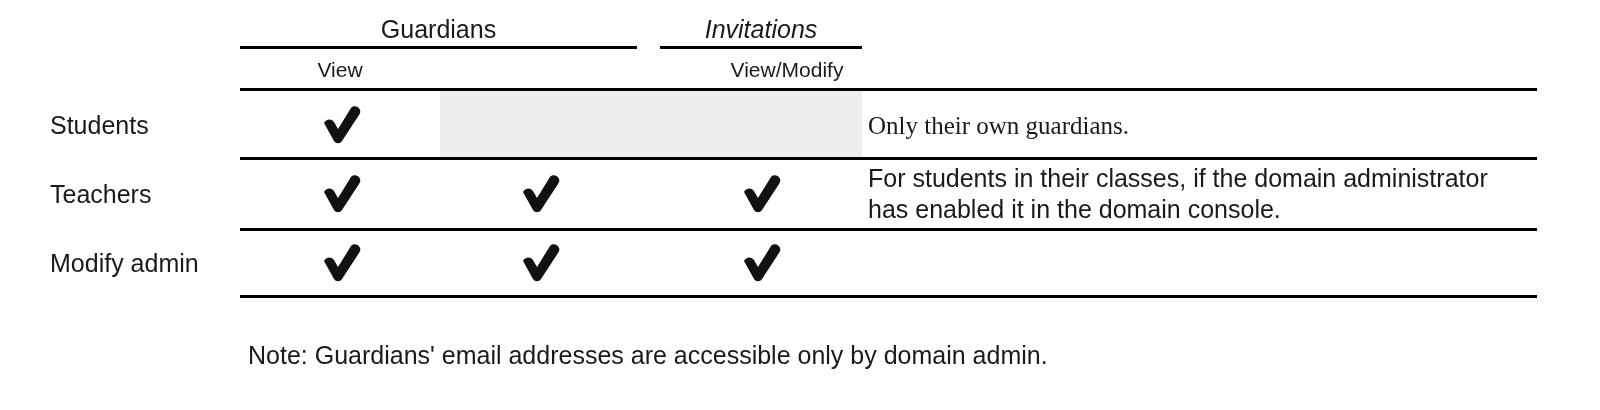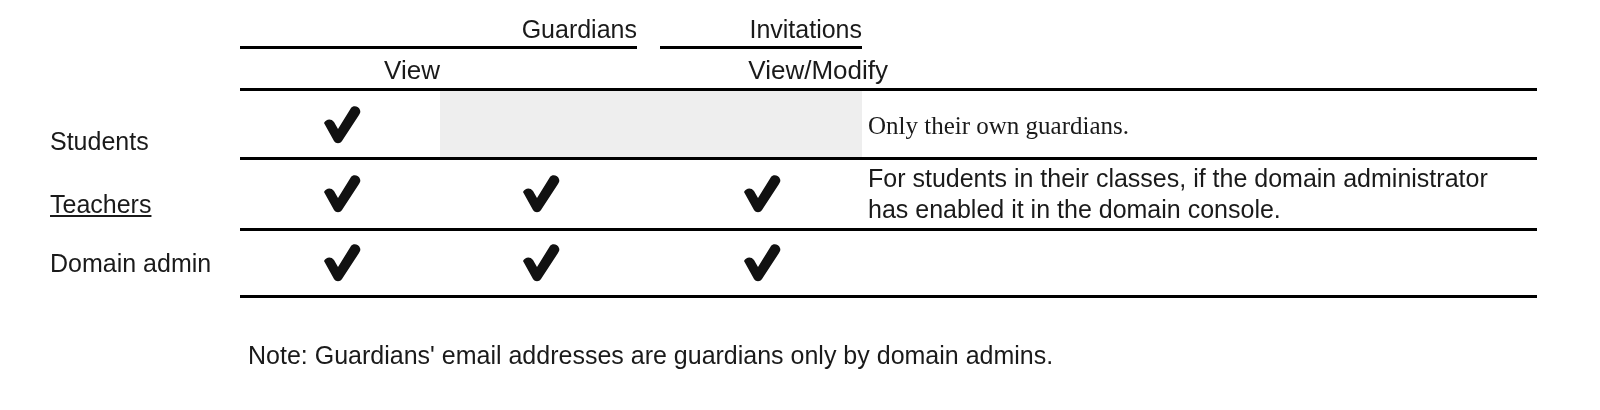--- a/index.html
+++ b/index.html
@@ -17,37 +17,37 @@
 
   #root {
     position: relative;
     width: 1600px;
     height: 410px;
   }
 
   
   .group-label {
     position: absolute;
-    text-align: right;
+    text-align: center;
     font-size: 25px;
     line-height: 30px;
     white-space: nowrap;
     color: #1a1a1a;
   }
   .group-rule {
     position: absolute;
     height: 3px;
     background: #000000;
   }
 
   
   .sub-label {
     position: absolute;
-    text-align: right;
-    font-size: 26px;
+    text-align: center;
+    font-size: 21px;
     line-height: 30px;
     white-space: nowrap;
     color: #1a1a1a;
   }
 
   
   .table-rule {
     position: absolute;
     left: 240px;
     width: 1297px;
@@ -103,47 +103,47 @@
   }
 </style>
 </head>
 <body>
 
 <div id="root">
 
   <div class="group-label" style="left:240px; top:14px; width:397px;">Guardians</div>
   <div class="group-rule" style="left:240px; top:46px; width:397px;"></div>
 
-  <div class="group-label" style="left:660px; top:14px; width:202px;">Invitations</div>
+  <div class="group-label" style="left:660px; top:14px; width:202px;font-style:italic;">Invitations</div>
   <div class="group-rule" style="left:660px; top:46px; width:202px;"></div>
 
   <div class="sub-label" style="left:240px; top:55px; width:200px;">View</div>
 
 
   <div class="sub-label" style="left:686px; top:55px; width:202px;">View/Modify</div>
 
   <div class="table-rule" style="top:88px;"></div>
   <div class="table-rule" style="top:157px;"></div>
   <div class="table-rule" style="top:228px;"></div>
   <div class="table-rule" style="top:295px;"></div>
 
   <div class="shaded-cell" style="left:440px; top:91px; width:422px; height:66px;"></div>
 
-  <div class="row-label" style="top:126px;">Students</div>
+  <div class="row-label" style="top:110px;">Students</div>
 
   <div class="check" style="left:318px; top:104px;">
     <svg width="44" height="40" viewBox="0 0 44 40" aria-hidden="true">
       <path d="M6 19 C8 15, 13 14, 16 18 L20 25 L33 4 C35 1, 41 2, 42 6
                C42.8 8, 42 9.5, 41 11 L24 37 C22 40, 18 40, 16 37 Z" fill="#111111"></path>
     </svg>
   </div>
 
   <div class="desc" style="top:110px;font-family:Liberation Serif, serif;">Only their own guardians.</div>
 
-  <div class="row-label" style="top:189px;text-decoration:underline;">Teachers</div>
+  <div class="row-label" style="top:179px;">Teachers</div>
 
   <div class="check" style="left:318px; top:173px;">
     <svg width="44" height="40" viewBox="0 0 44 40" aria-hidden="true">
       <path d="M6 19 C8 15, 13 14, 16 18 L20 25 L33 4 C35 1, 41 2, 42 6
                C42.8 8, 42 9.5, 41 11 L24 37 C22 40, 18 40, 16 37 Z" fill="#111111"></path>
     </svg>
   </div>
 
   <div class="check" style="left:517px; top:173px;">
     <svg width="44" height="40" viewBox="0 0 44 40" aria-hidden="true">
@@ -154,21 +154,21 @@
 
   <div class="check" style="left:738px; top:173px;">
     <svg width="44" height="40" viewBox="0 0 44 40" aria-hidden="true">
       <path d="M6 19 C8 15, 13 14, 16 18 L20 25 L33 4 C35 1, 41 2, 42 6
                C42.8 8, 42 9.5, 41 11 L24 37 C22 40, 18 40, 16 37 Z" fill="#111111"></path>
     </svg>
   </div>
 
   <div class="desc" style="top:163px;">For students in their classes, if the domain administrator has enabled it in the domain console.</div>
 
-  <div class="row-label" style="top:248px;">Domain admin</div>
+  <div class="row-label" style="top:248px;">Modify admin</div>
 
   <div class="check" style="left:318px; top:242px;">
     <svg width="44" height="40" viewBox="0 0 44 40" aria-hidden="true">
       <path d="M6 19 C8 15, 13 14, 16 18 L20 25 L33 4 C35 1, 41 2, 42 6
                C42.8 8, 42 9.5, 41 11 L24 37 C22 40, 18 40, 16 37 Z" fill="#111111"></path>
     </svg>
   </div>
 
   <div class="check" style="left:517px; top:242px;">
     <svg width="44" height="40" viewBox="0 0 44 40" aria-hidden="true">
@@ -178,15 +178,15 @@
   </div>
 
   <div class="check" style="left:738px; top:242px;">
     <svg width="44" height="40" viewBox="0 0 44 40" aria-hidden="true">
       <path d="M6 19 C8 15, 13 14, 16 18 L20 25 L33 4 C35 1, 41 2, 42 6
                C42.8 8, 42 9.5, 41 11 L24 37 C22 40, 18 40, 16 37 Z" fill="#111111"></path>
     </svg>
   </div>
 
 
-  <div class="note" style="top:340px;">Note: Guardians' email addresses are guardians only by domain admins.</div>
+  <div class="note" style="top:340px;">Note: Guardians' email addresses are accessible only by domain admin.</div>
 
 </div>
 
 </body></html>

